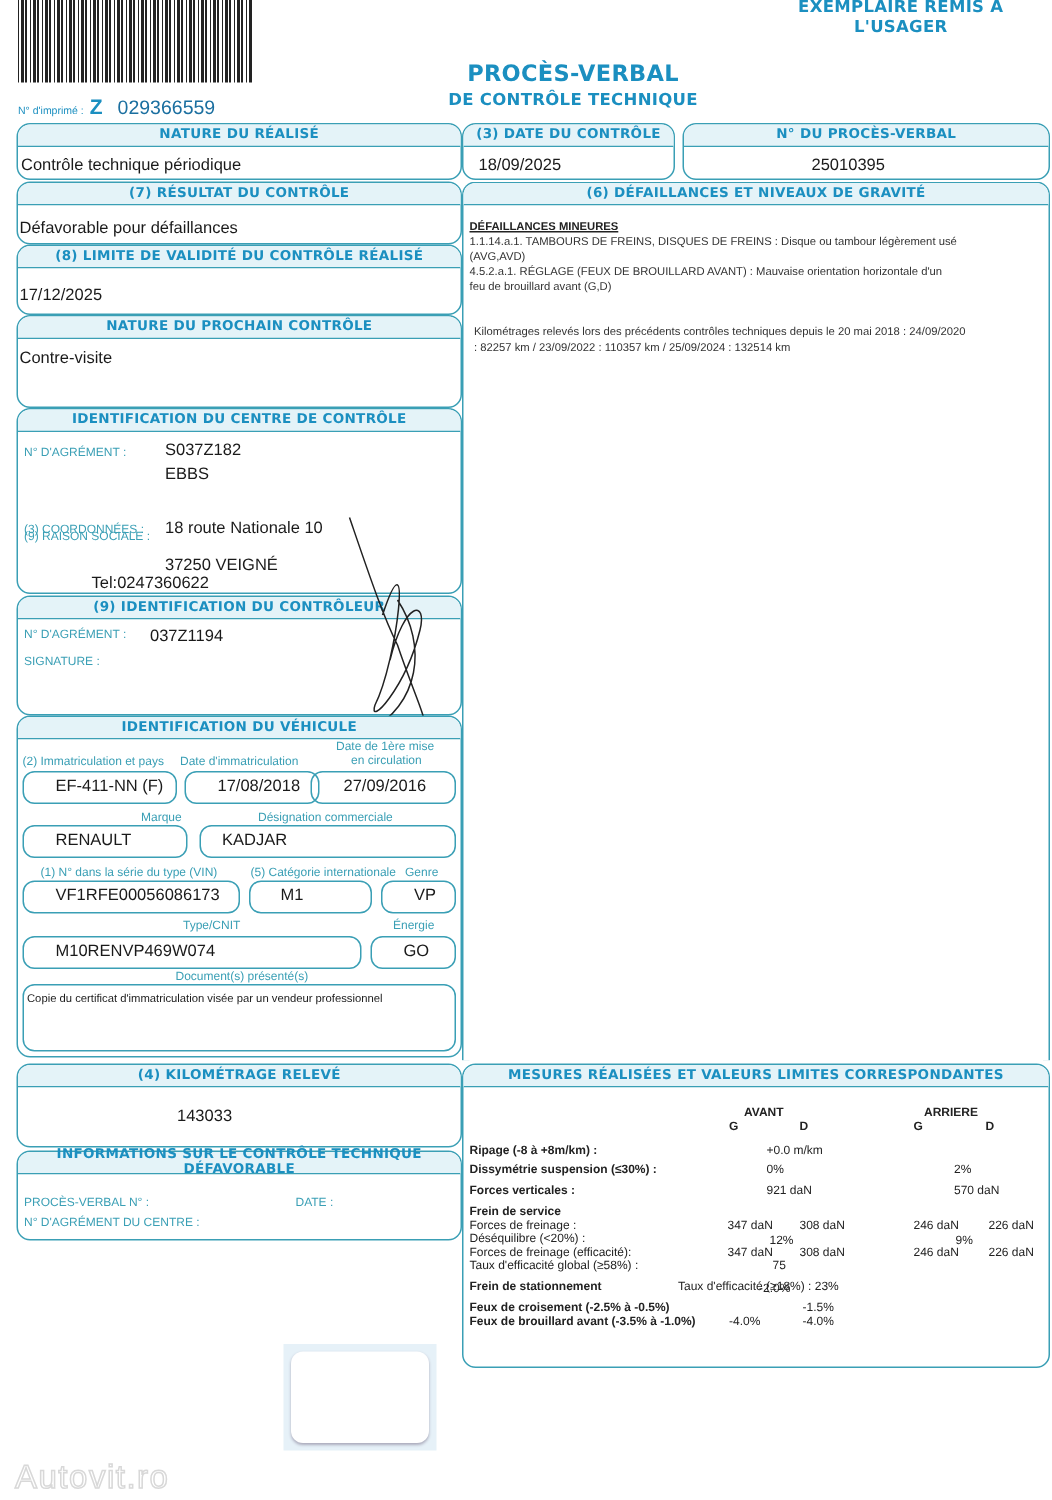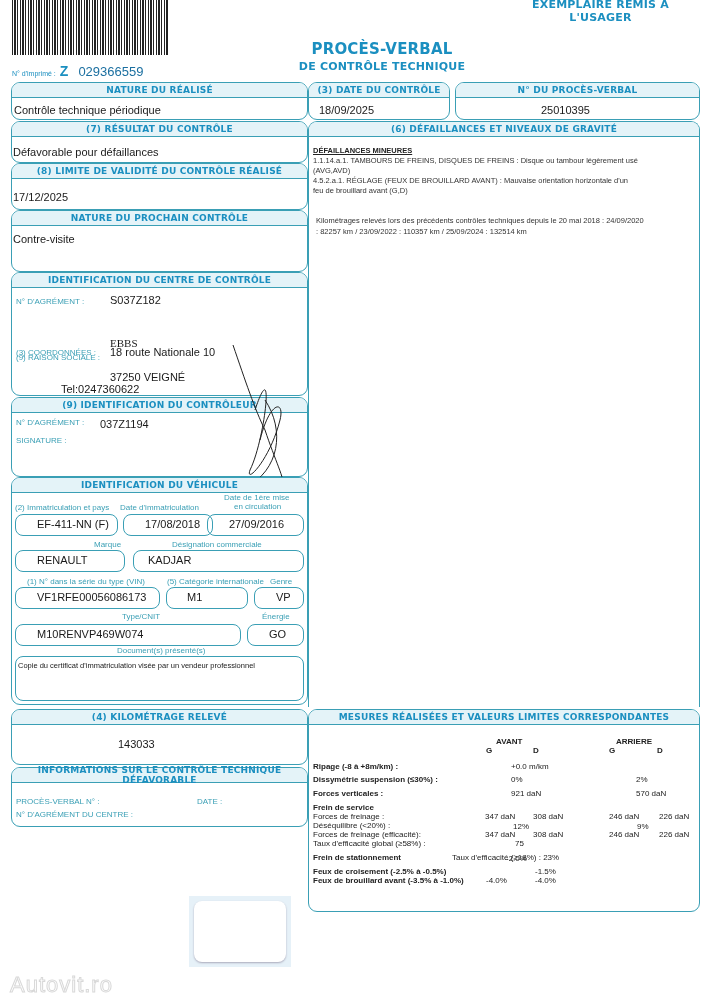--- a/index.html
+++ b/index.html
@@ -69,21 +69,21 @@
   <div class="val" style="left:1px;top:22px;">Contre-visite</div>
 </div>
 
 <div class="box" style="left:11px;top:272px;width:297px;height:124px;">
   <div class="hband">
       <span class="hdr">IDENTIFICATION DU CENTRE DE CONTRÔLE</span>
     </div>
   <div class="lbl" style="left:4px;top:24px;">N° D'AGRÉMENT :</div>
   <div class="val" style="left:98px;top:21px;">S037Z182</div>
   <div class="lbl" style="left:4px;top:50px;margin-top:30px;">(9) RAISON SOCIALE :</div>
-  <div class="val" style="left:98px;top:64px;font-family:Liberation Serif, serif;">EBBS</div>
+  <div class="val" style="left:98px;top:37px;">EBBS</div>
   <div class="lbl" style="left:4px;top:75px;">(3) COORDONNÉES :</div>
   <div class="val" style="left:98px;top:73px;">18 route Nationale 10</div>
   <div class="val" style="left:98px;top:98px;">37250  VEIGNÉ</div>
 </div>
 <div class="val" style="left:61px;top:383px;">Tel:0247360622</div>
 
 <div class="box" style="left:11px;top:397px;width:297px;height:80px;">
   <div class="hband">
       <span class="hdr">(9) IDENTIFICATION DU CONTRÔLEUR</span>
     </div>

